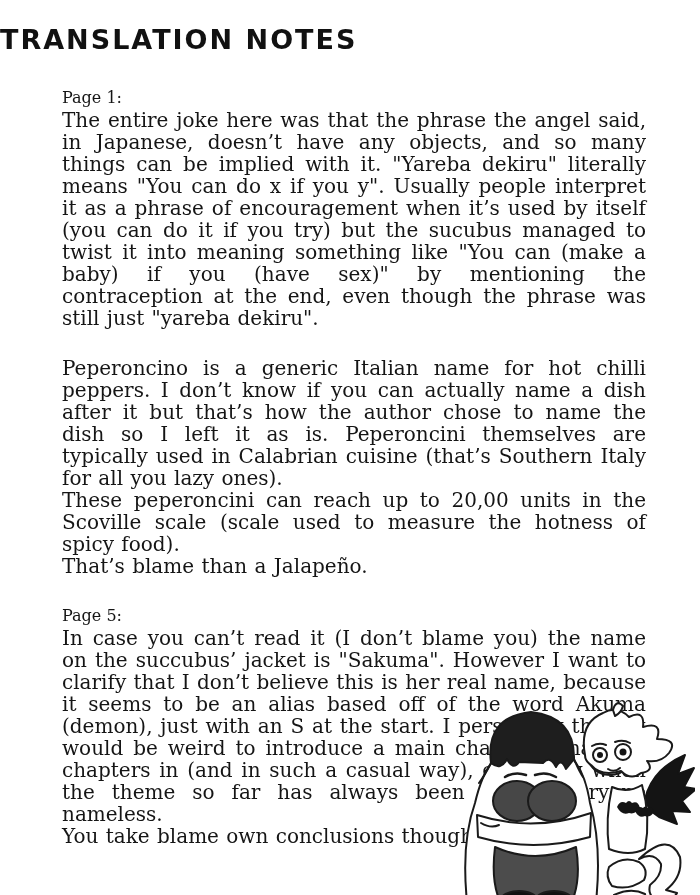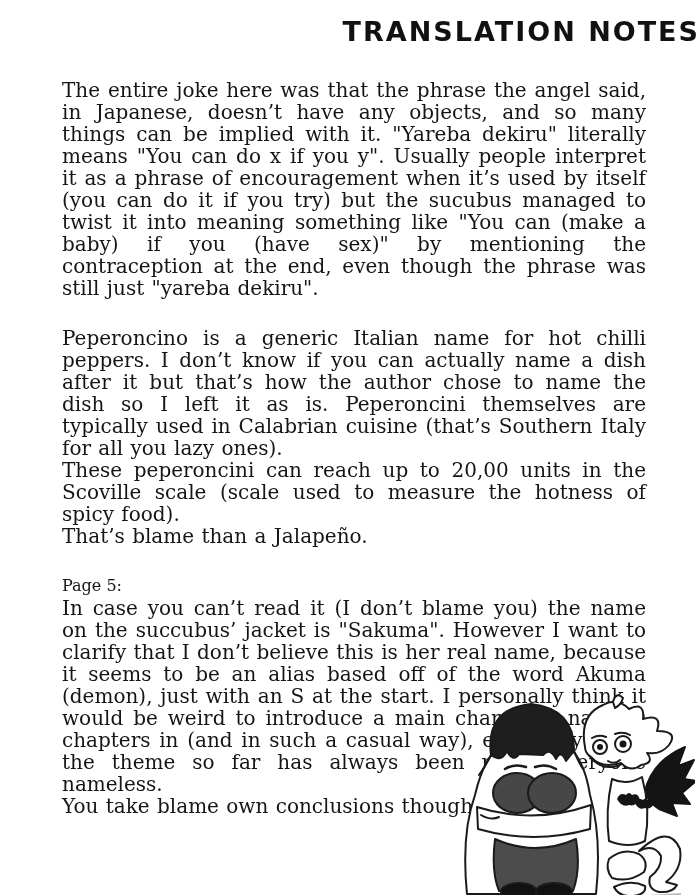--- a/index.html
+++ b/index.html
@@ -7,22 +7,22 @@
   body {
     width: 700px; height: 895px;
     background: #ffffff;
     color: #151515;
     font-family: "DejaVu Serif", serif;
     position: relative;
     overflow: hidden;
   }
   .sheet { width: 700px; height: 895px; position: relative; }
   h1.title {
-    margin: 16px 0 0 0;
-    text-align: right;
+    margin: 24px 0 0 0;
+    text-align: left;
     font-family: "DejaVu Sans", sans-serif;
     font-weight: bold;
     font-size: 27px;
     letter-spacing: 2px;
     color: #111111;
   }
   .content {
     margin: 32px 54px 0 62px;
     width: 584px;
   }
@@ -51,20 +51,21 @@
 </style>
 </head>
 <body>
 
 <div class="sheet">
 
   <h1 class="title">TRANSLATION NOTES</h1>
 
   <main class="content">
   <section class="note-section">
+    <p class="section-heading">Page 1:</p>
   <p class="para">The entire joke here was that the phrase the angel said, in Japanese, doesn’t have any objects, and so many things can be implied with it. "Yareba dekiru" literally means "You can do x if you y". Usually people interpret it as a phrase of encouragement when it’s used by itself (you can do it if you try) but the sucubus managed to twist it into meaning something like "You can (make a baby) if you (have sex)" by mentioning the contraception at the end, even though the phrase was still just "yareba dekiru".</p>
       </section>
 
   <section class="note-section">
   <p class="para">Peperoncino is a generic Italian name for hot chilli peppers. I don’t know if you can actually name a dish after it but that’s how the author chose to name the dish so I left it as is. Peperoncini themselves are typically used in Calabrian cuisine (that’s Southern Italy for all you lazy ones).</p>
         <p class="para">These peperoncini can reach up to 20,00 units in the Scoville scale (scale used to measure the hotness of spicy food).</p>
         <p class="para">That’s blame than a Jalapeño.</p>
       </section>
 
   <section class="note-section">

